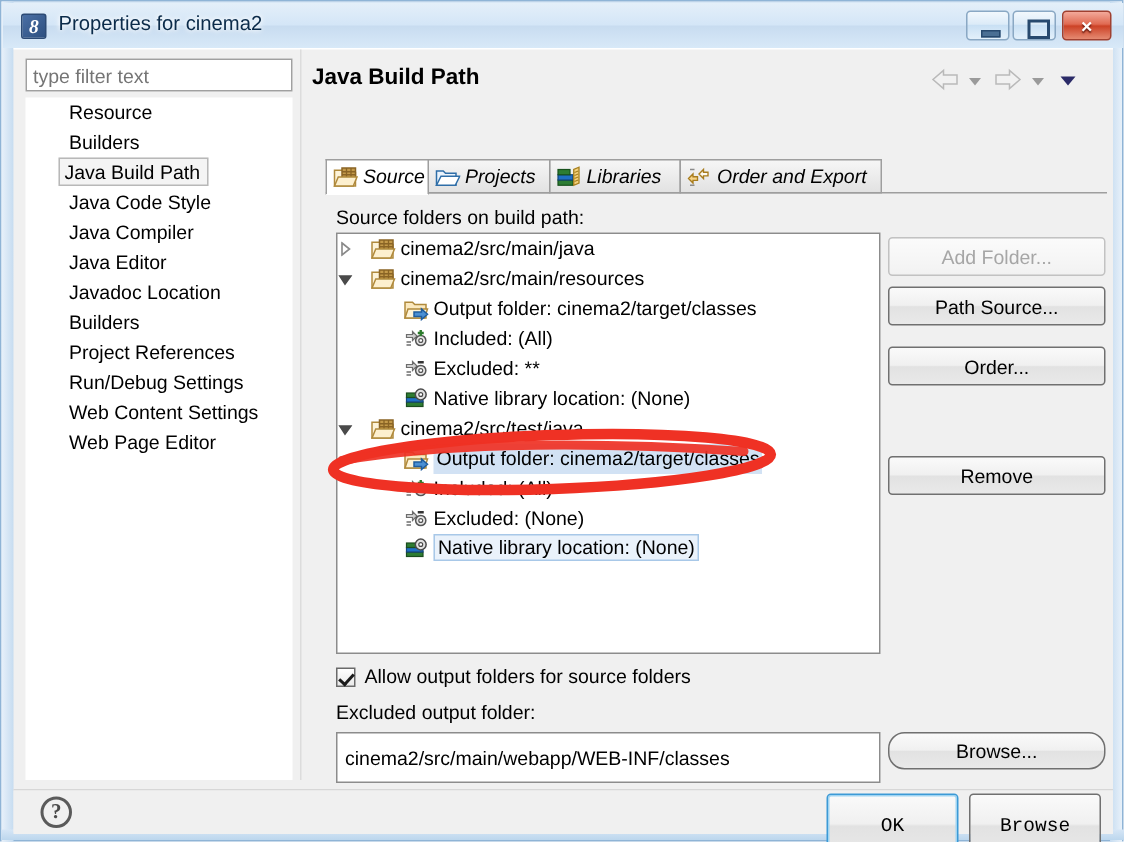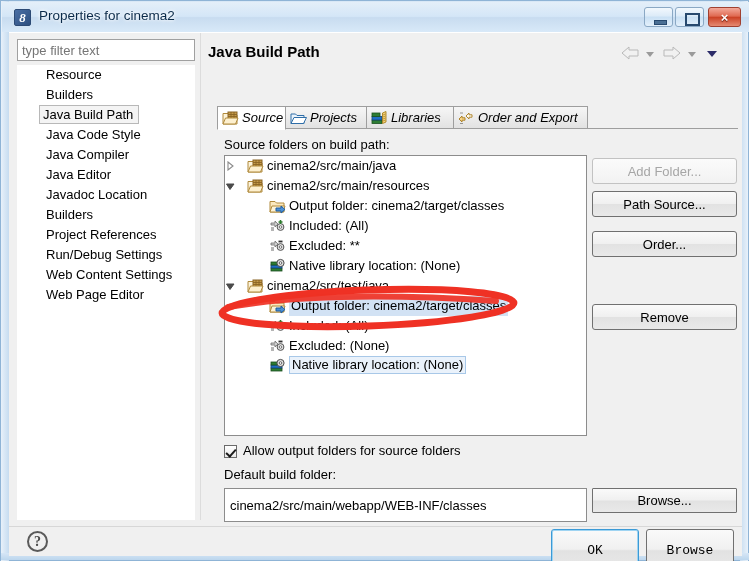--- a/index.html
+++ b/index.html
@@ -267,21 +267,21 @@
     background: #ffffff;
     font-family: "Liberation Sans", sans-serif;
     font-size: 13px; color: #000000;
     padding: 16px 5px;
     outline: none;
   }
   #btn-browse {
     position: absolute; left: 583px; top: 455px;
     width: 145px; height: 25px;
     border: 1px solid #707070;
-    border-radius: 1px;
+    border-radius: 11px;
     background: linear-gradient(to bottom, #fafafa 0%, #f0f0f0 48%, #e2e2e2 52%, #e9e9e9 100%);
     font-family: "Liberation Sans", sans-serif;
     font-size: 13px; color: #000000;
     cursor: pointer;
   }
 
   
   #footer-sep {
     position: absolute; left: 0; top: 493px;
     width: 733px; height: 1px; background: #d7d7d7;
@@ -544,21 +544,21 @@
     <button class="sidebtn disabled" id="btn-addfolder" disabled="">Add Folder...</button>
     <button class="sidebtn" id="btn-linksource">Path Source...</button>
     <button class="sidebtn" id="btn-edit">Order...</button>
     <button class="sidebtn" id="btn-remove">Remove</button>
 
     <div id="allow-row">
       <span id="allow-box"></span>
       <span id="allow-label">Allow output folders for source folders</span>
     </div>
 
-    <div id="label-defout">Default build folder:</div>
+    <div id="label-defout">Excluded output folder:</div>
     <input id="defout-input" type="text" value="cinema2/src/main/webapp/WEB-INF/classes" style="">
     <button id="btn-browse">Browse...</button>
 
     <div id="footer-sep"></div>
     <div id="footer">
       <div id="help-icon">?</div>
       <button class="dlgbtn" id="btn-ok">OK</button>
       <button class="dlgbtn" id="btn-cancel">Browse</button>
     </div>
 

